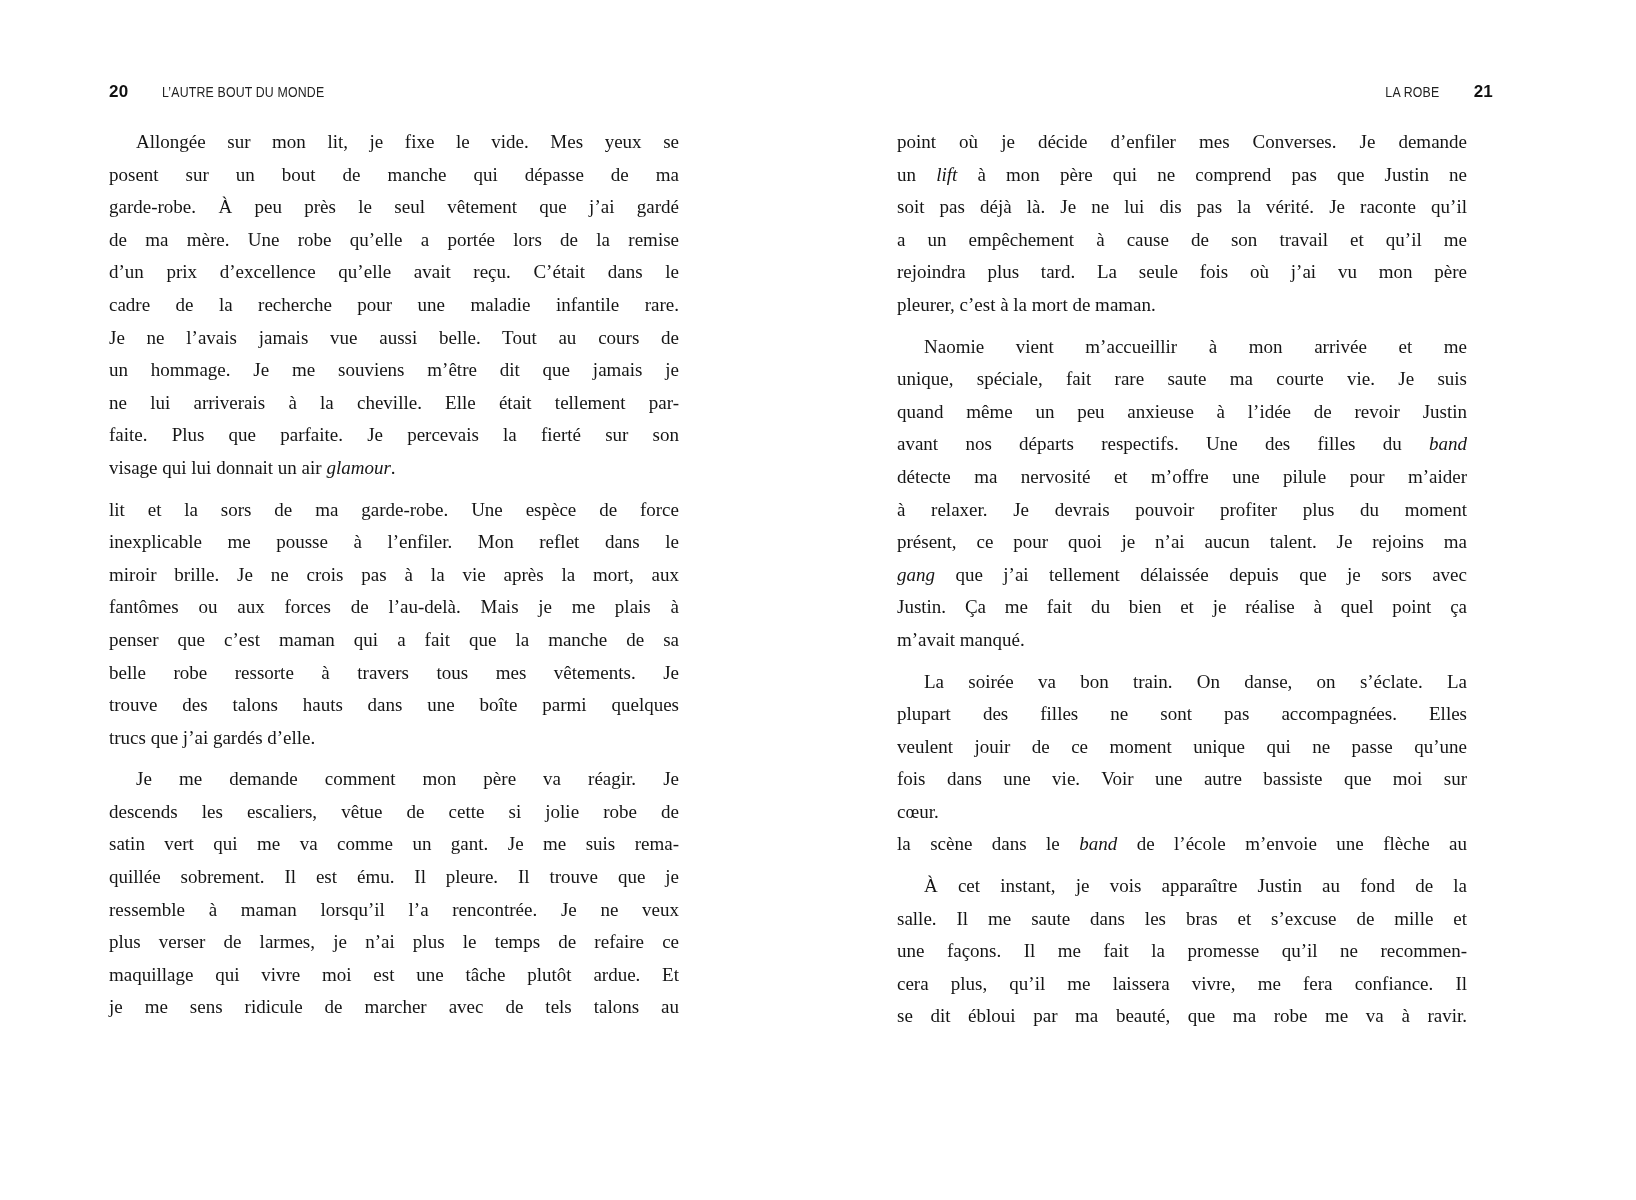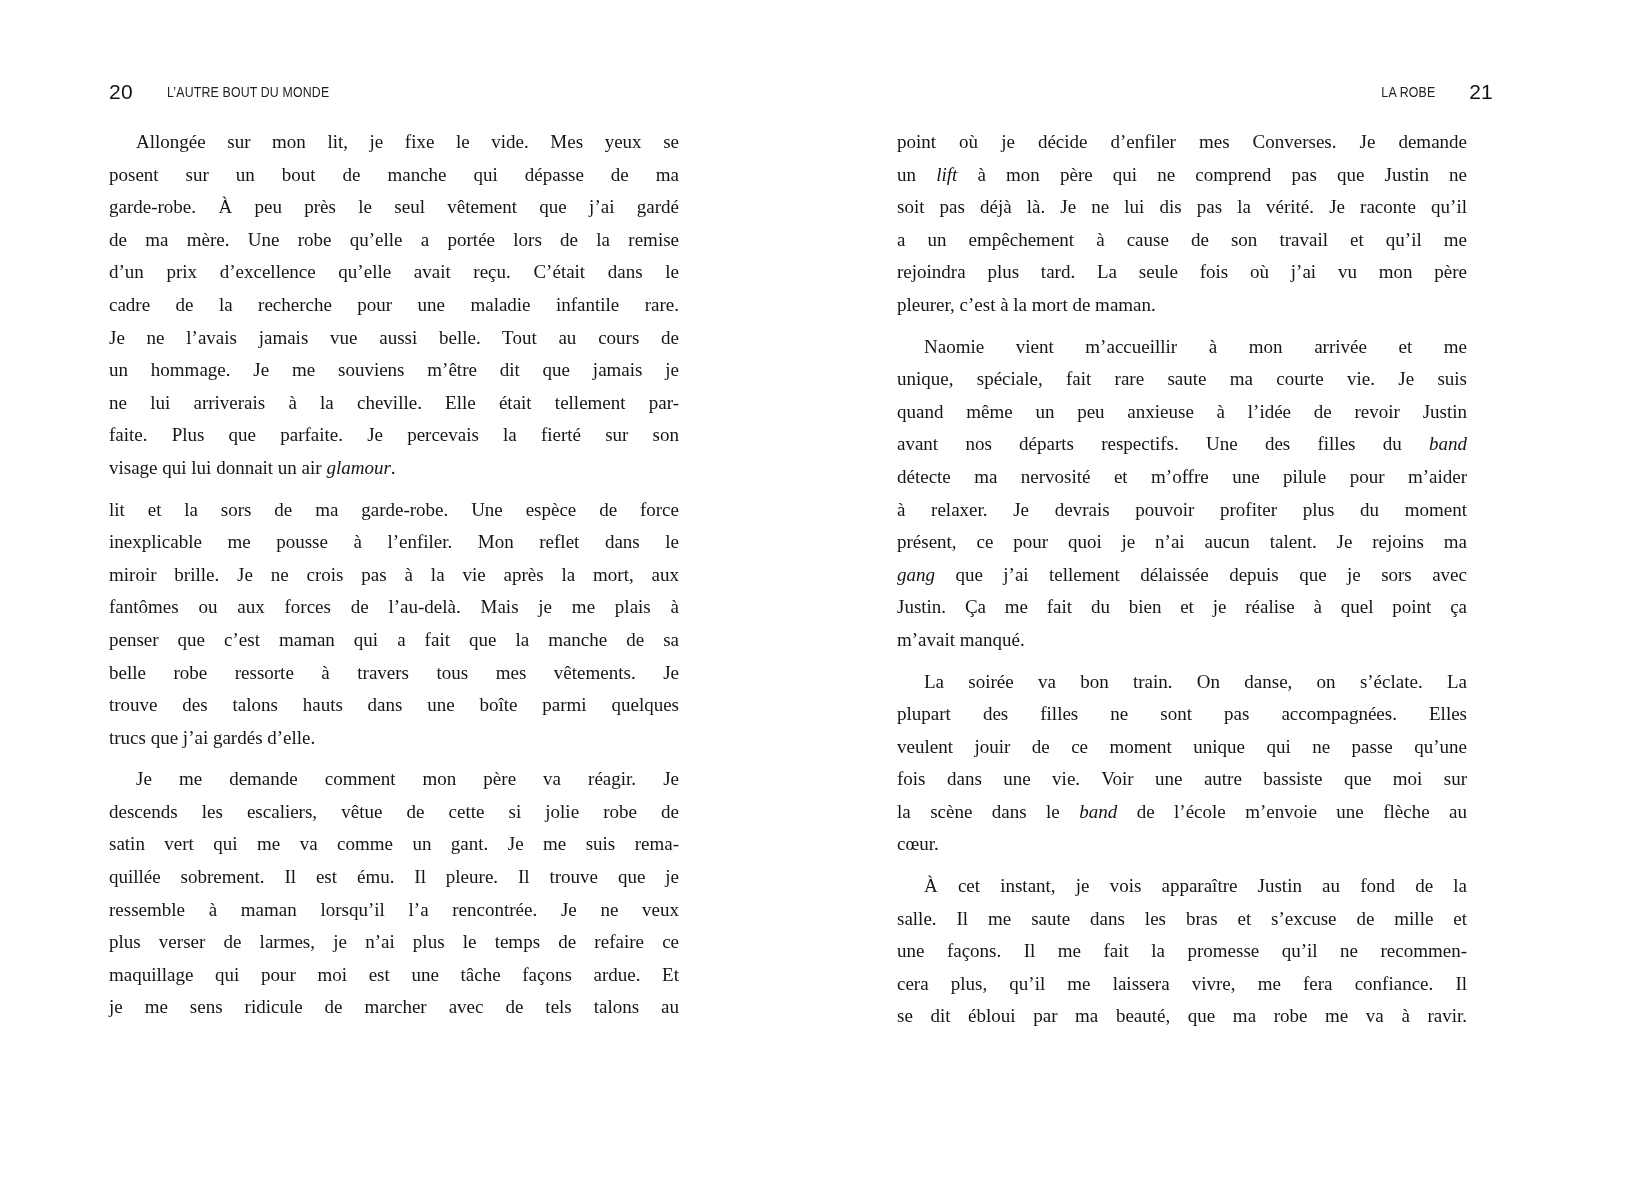--- a/index.html
+++ b/index.html
@@ -32,22 +32,22 @@
       letter-spacing: 0.2px;
       display: flex;
       align-items: center;
       color: #222;
     }
     .page-left .running-head { left: 109px; }
     .page-right .running-head { right: 143px; justify-content: space-between; }
 
     .folio {
       font-family: "Liberation Sans", sans-serif;
-      font-weight: normal;
-      font-size: 21px;
+      font-weight: bold;
+      font-size: 17px;
       color: #111;
     }
     .page-left .folio { margin-right: 34px; }
     .page-right .folio { margin-left: 34px; }
     .head-title {
       font-family: "Liberation Sans", sans-serif;
       font-size: 14px;
       transform: scaleX(0.88);
       transform-origin: left center;
       display: inline-block;
@@ -123,21 +123,21 @@
       <span class="line last">trucs que j’ai gardés d’elle.</span>
     </div>
 
     <div class="paragraph">
       <span class="line indent">Je me demande comment mon père va réagir. Je</span>
       <span class="line">descends les escaliers, vêtue de cette si jolie robe de</span>
       <span class="line">satin vert qui me va comme un gant. Je me suis rema-</span>
       <span class="line">quillée sobrement. Il est ému. Il pleure. Il trouve que je</span>
       <span class="line">ressemble à maman lorsqu’il l’a rencontrée. Je ne veux</span>
       <span class="line">plus verser de larmes, je n’ai plus le temps de refaire ce</span>
-      <span class="line">maquillage qui pour moi est une tâche façons ardue. Et</span>
+      <span class="line">maquillage qui vivre moi est une tâche plutôt ardue. Et</span>
       <span class="line">je me sens ridicule de marcher avec de tels talons au</span>
     </div>
   </div>
 </div>
 
 <div class="page page-right">
   <div class="running-head">
     <span class="head-title">LA ROBE</span>
     <span class="folio">21</span>
   </div>
@@ -164,22 +164,22 @@
       <span class="line"><em>gang</em><span> que j’ai tellement délaissée depuis que je sors avec</span></span>
       <span class="line">Justin. Ça me fait du bien et je réalise à quel point ça</span>
       <span class="line last">m’avait manqué.</span>
     </div>
 
     <div class="paragraph">
       <span class="line indent">La soirée va bon train. On danse, on s’éclate. La</span>
       <span class="line">plupart des filles ne sont pas accompagnées. Elles</span>
       <span class="line">veulent jouir de ce moment unique qui ne passe qu’une</span>
       <span class="line">fois dans une vie. Voir une autre bassiste que moi sur</span>
+      <span class="line last">cœur.</span>
       <span class="line"><span>la scène dans le </span><em>band</em><span> de l’école m’envoie une flèche au</span></span>
-      <span class="line last">cœur.</span>
     </div>
 
     <div class="paragraph">
       <span class="line indent">À cet instant, je vois apparaître Justin au fond de la</span>
       <span class="line">salle. Il me saute dans les bras et s’excuse de mille et</span>
       <span class="line">une façons. Il me fait la promesse qu’il ne recommen-</span>
       <span class="line">cera plus, qu’il me laissera vivre, me fera confiance. Il</span>
       <span class="line">se dit ébloui par ma beauté, que ma robe me va à ravir.</span>
     </div>
   </div>

